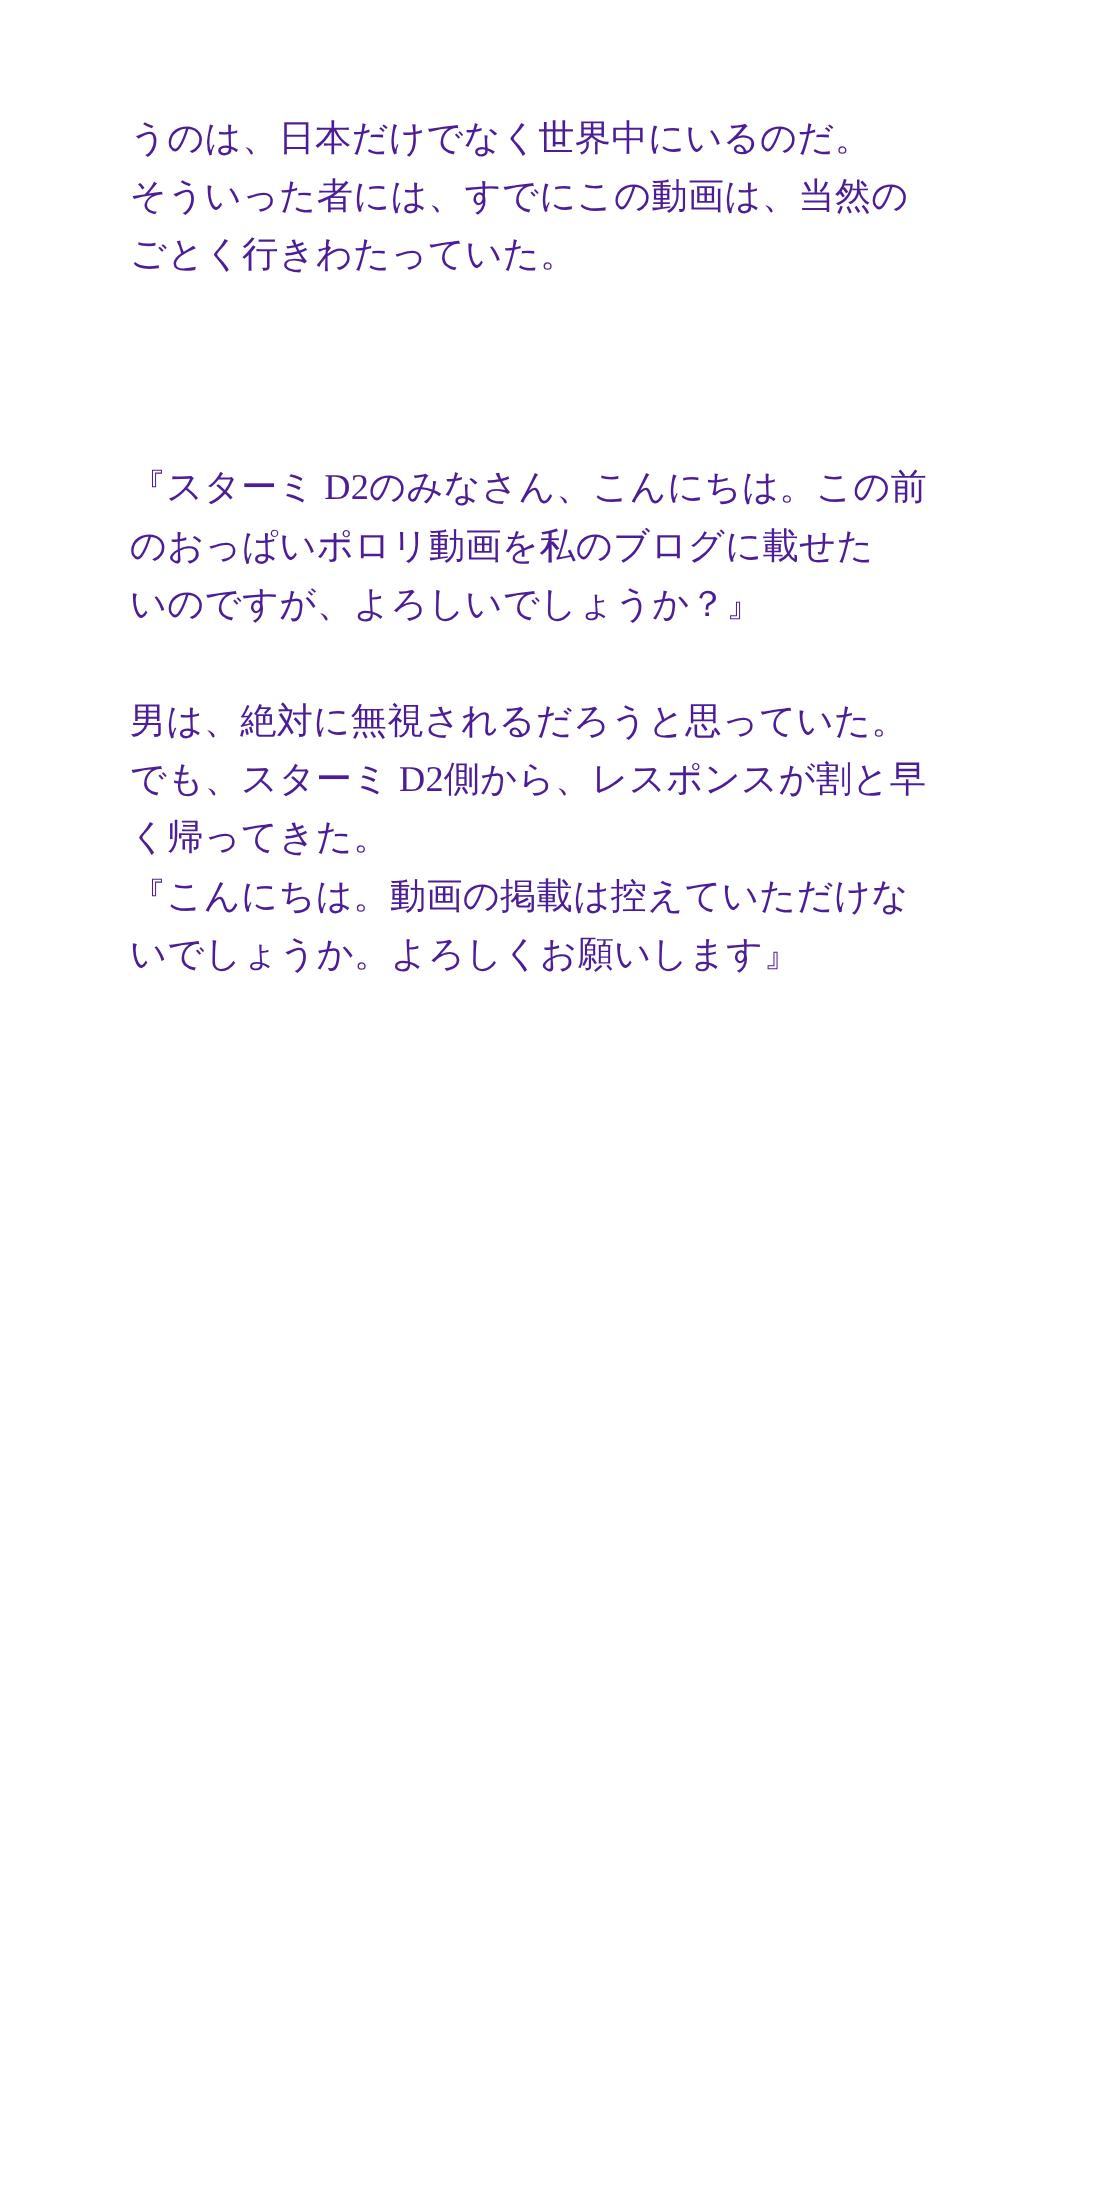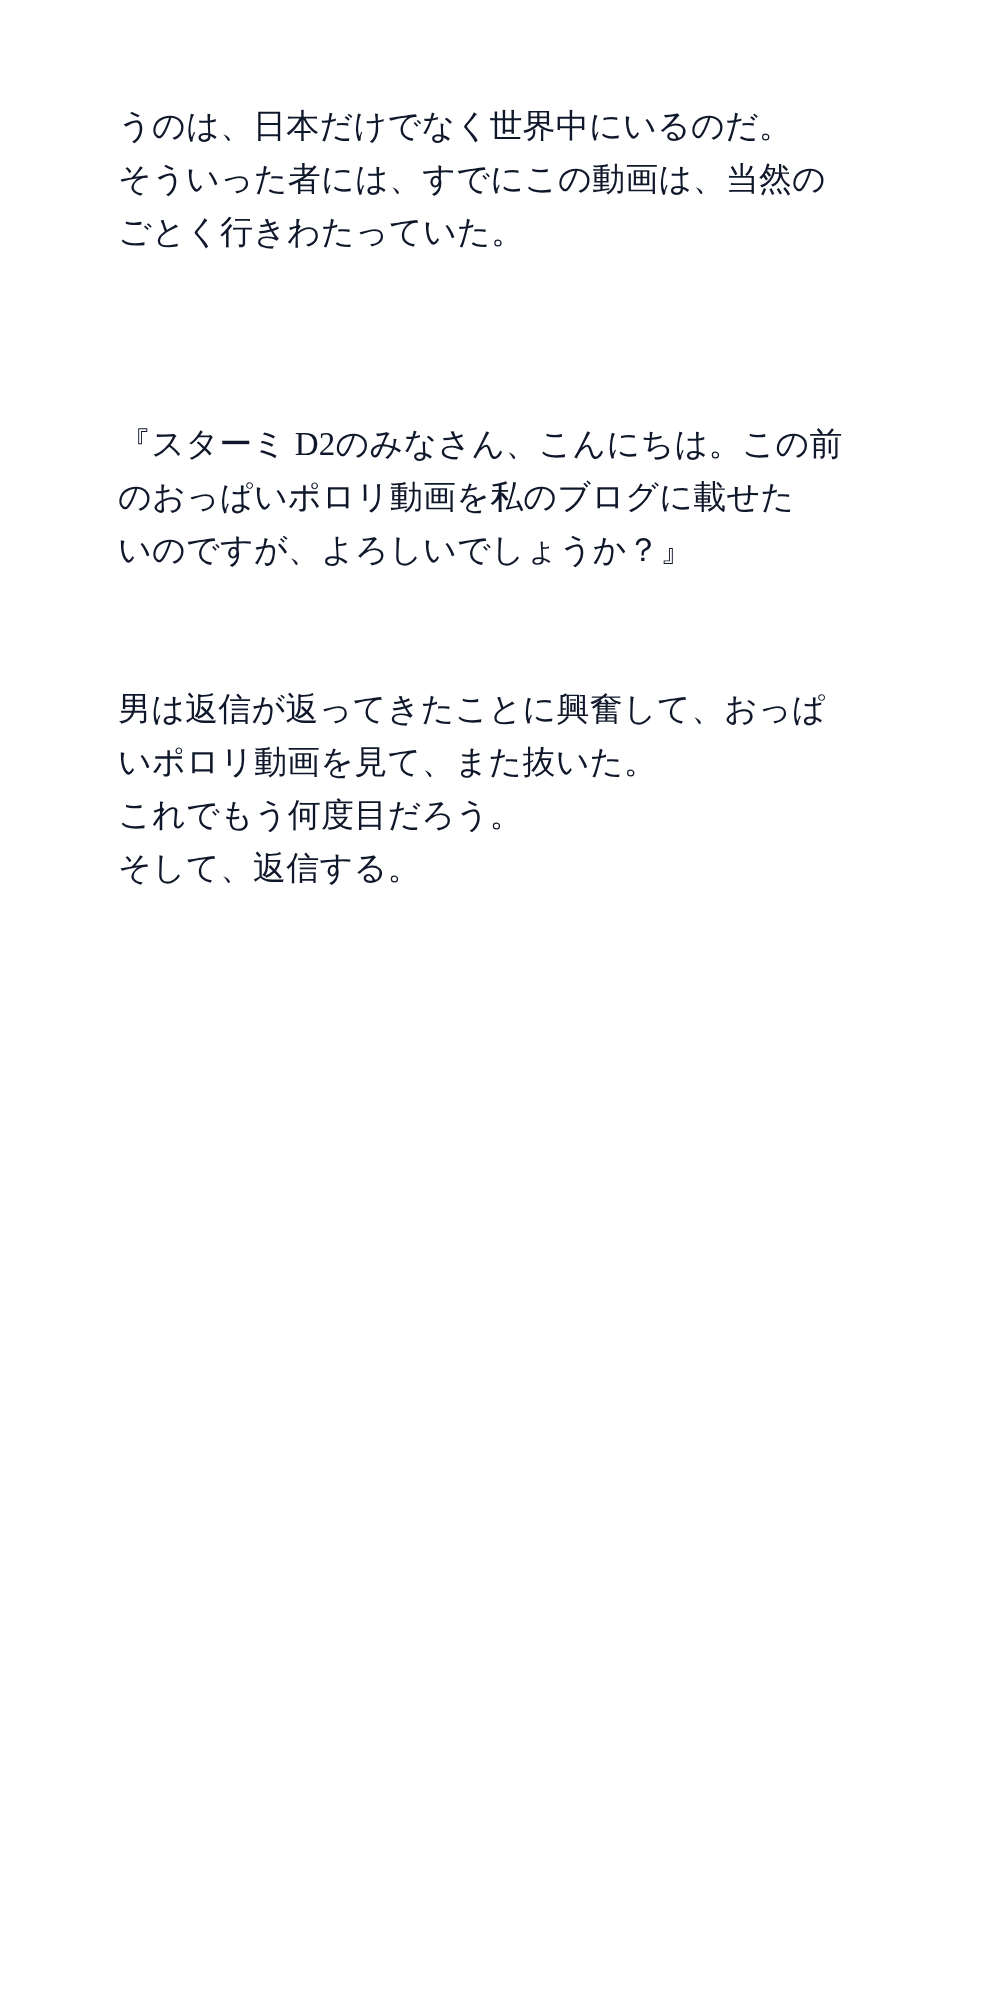--- a/index.html
+++ b/index.html
@@ -24,21 +24,21 @@
   }
   .text-column {
     position: absolute;
     left: 118px;
     top: 100px;
     width: 790px;
   }
   .para {
     font-size: 33px;
     line-height: 53px;
-    color: #0f172a;
+    color: #4c1d95;
     letter-spacing: 0.2px;
     margin: 0;
     text-align: left;
     white-space: pre-wrap;
     font-weight: 500;
     font-family: "Liberation Serif", "DejaVu Serif", serif;
   }
   .gap-small { height: 53px; }
   .gap-large { height: 106px; }
 </style>
@@ -53,21 +53,22 @@
 ごとく行きわたっていた。</p>
     <div class="gap-small"></div>
 
     <div class="gap-large"></div>
 
     <p class="para">『スターミ D2のみなさん、こんにちは。この前
 のおっぱいポロリ動画を私のブログに載せた
 いのですが、よろしいでしょうか？』</p>
     <div class="gap-small"></div>
 
+    <p class="para">男は、絶対に無視されるだろうと思っていた。
+でも、スターミ D2側から、レスポンスが割と早
+く帰ってきた。
+『こんにちは。動画の掲載は控えていただけな
+いでしょうか。よろしくお願いします』</p>
     <div class="gap-small"></div>
 
-    <p class="para">男は返信が返ってきたことに興奮して、おっぱ
-いポロリ動画を見て、また抜いた。
-これでもう何度目だろう。
-そして、返信する。</p>
 
   </div>
 </div>
 
 </body></html>

